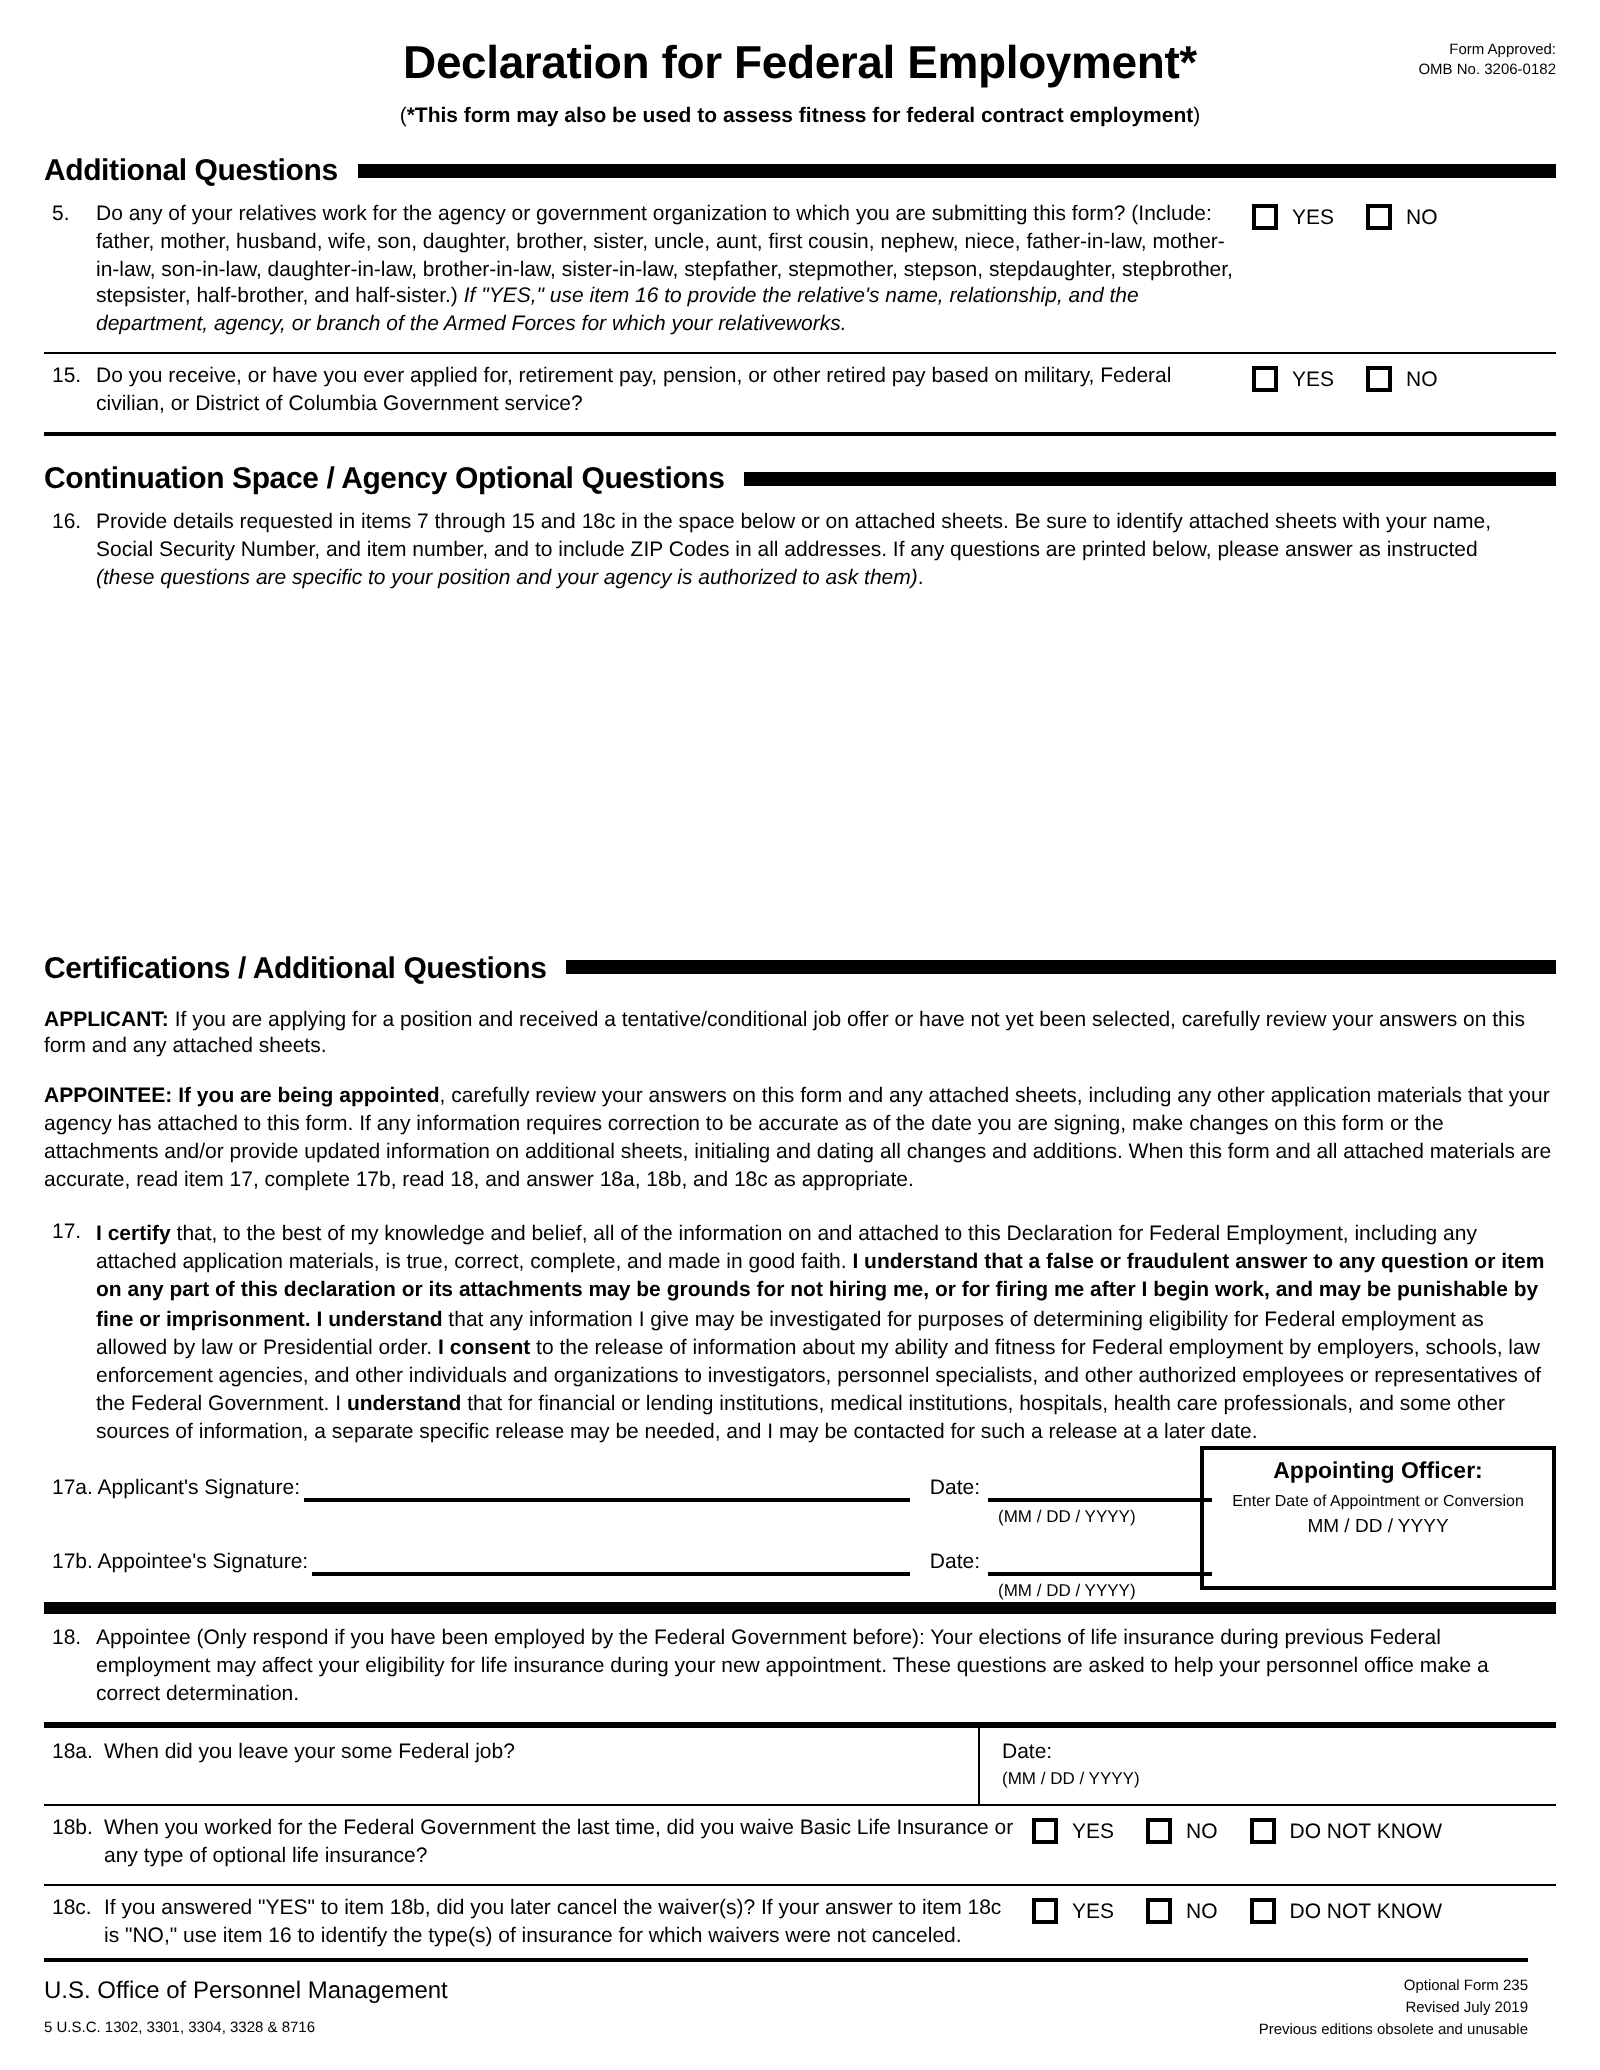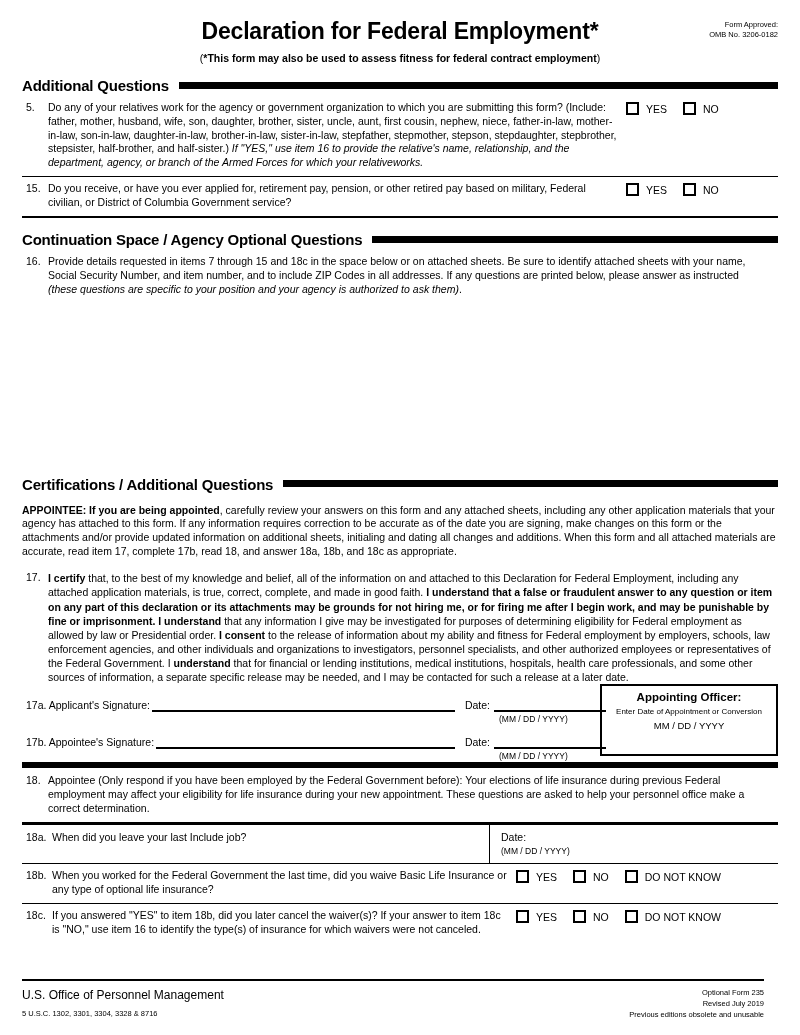--- a/index.html
+++ b/index.html
@@ -372,20 +372,21 @@
     <div class="qtext"><span>Provide details requested in items 7 through 15 and 18c in the space below or on attached sheets. Be sure to identify attached sheets with your name, Social Security Number, and item number, and to include ZIP Codes in all addresses. If any questions are printed below, please answer as instructed </span><i>(these questions are specific to your position and your agency is authorized to ask them)</i><span>.</span></div>
   </div>
 
   <div class="continuation-space"></div>
 
   <div class="section-head">
     <div class="label">Certifications / Additional Questions</div>
     <div class="bar"></div>
   </div>
 
+  <div class="cert-para"><b>APPLICANT:</b><span> If you are applying for a position and received a tentative/conditional job offer or have not yet been selected, carefully review your answers on this form and any attached sheets.</span></div>
 
   <div class="cert-para"><b>APPOINTEE:</b><b> If you are being appointed</b><span>, carefully review your answers on this form and any attached sheets, including any other application materials that your agency has attached to this form. If any information requires correction to be accurate as of the date you are signing, make changes on this form or the attachments and/or provide updated information on additional sheets, initialing and dating all changes and additions. When this form and all attached materials are accurate, read item 17, complete 17b, read 18, and answer 18a, 18b, and 18c as appropriate.</span></div>
 
   <div class="item17">
     <div class="qnum">17.</div>
     <div class="body"><b>I certify</b><span> that, to the best of my knowledge and belief, all of the information on and attached to this Declaration for Federal Employment, including any attached application materials, is true, correct, complete, and made in good faith. </span><b>I understand that a false or fraudulent answer to any question or item on any part of this declaration or its attachments may be grounds for not hiring me, or for firing me after I begin work, and may be punishable by fine or imprisonment. I understand</b><span> that any information I give may be investigated for purposes of determining eligibility for Federal employment as allowed by law or Presidential order. </span><b>I consent</b><span> to the release of information about my ability and fitness for Federal employment by employers, schools, law enforcement agencies, and other individuals and organizations to investigators, personnel specialists, and other authorized employees or representatives of the Federal Government. I </span><b>understand</b><span> that for financial or lending institutions, medical institutions, hospitals, health care professionals, and some other sources of information, a separate specific release may be needed, and I may be contacted for such a release at a later date.</span></div>
   </div>
 
   <div class="sig-block">
     <div class="sig-line-row r1">
@@ -416,21 +417,21 @@
   <div class="q18-intro">
     <div class="qnum">18.</div>
     <div class="qtext"><b>Appointee (Only respond if you have been employed by the Federal Government before)</b><span>: Your elections of life insurance during previous Federal employment may affect your eligibility for life insurance during your new appointment. These questions are asked to help your personnel office make a correct determination.</span></div>
   </div>
 
   <div class="rule-med"></div>
 
   <div class="row18a">
     <div class="left">
       <span class="n">18a.</span>
-      <span>When did you leave your last Include job?</span>
+      <span>When did you leave your some Federal job?</span>
     </div>
     <div class="vdivide"></div>
     <div class="right">
       <div>Date:</div>
       <div class="fmt">(MM / DD / YYYY)</div>
     </div>
   </div>
 
   <div class="rule-thin"></div>
 

